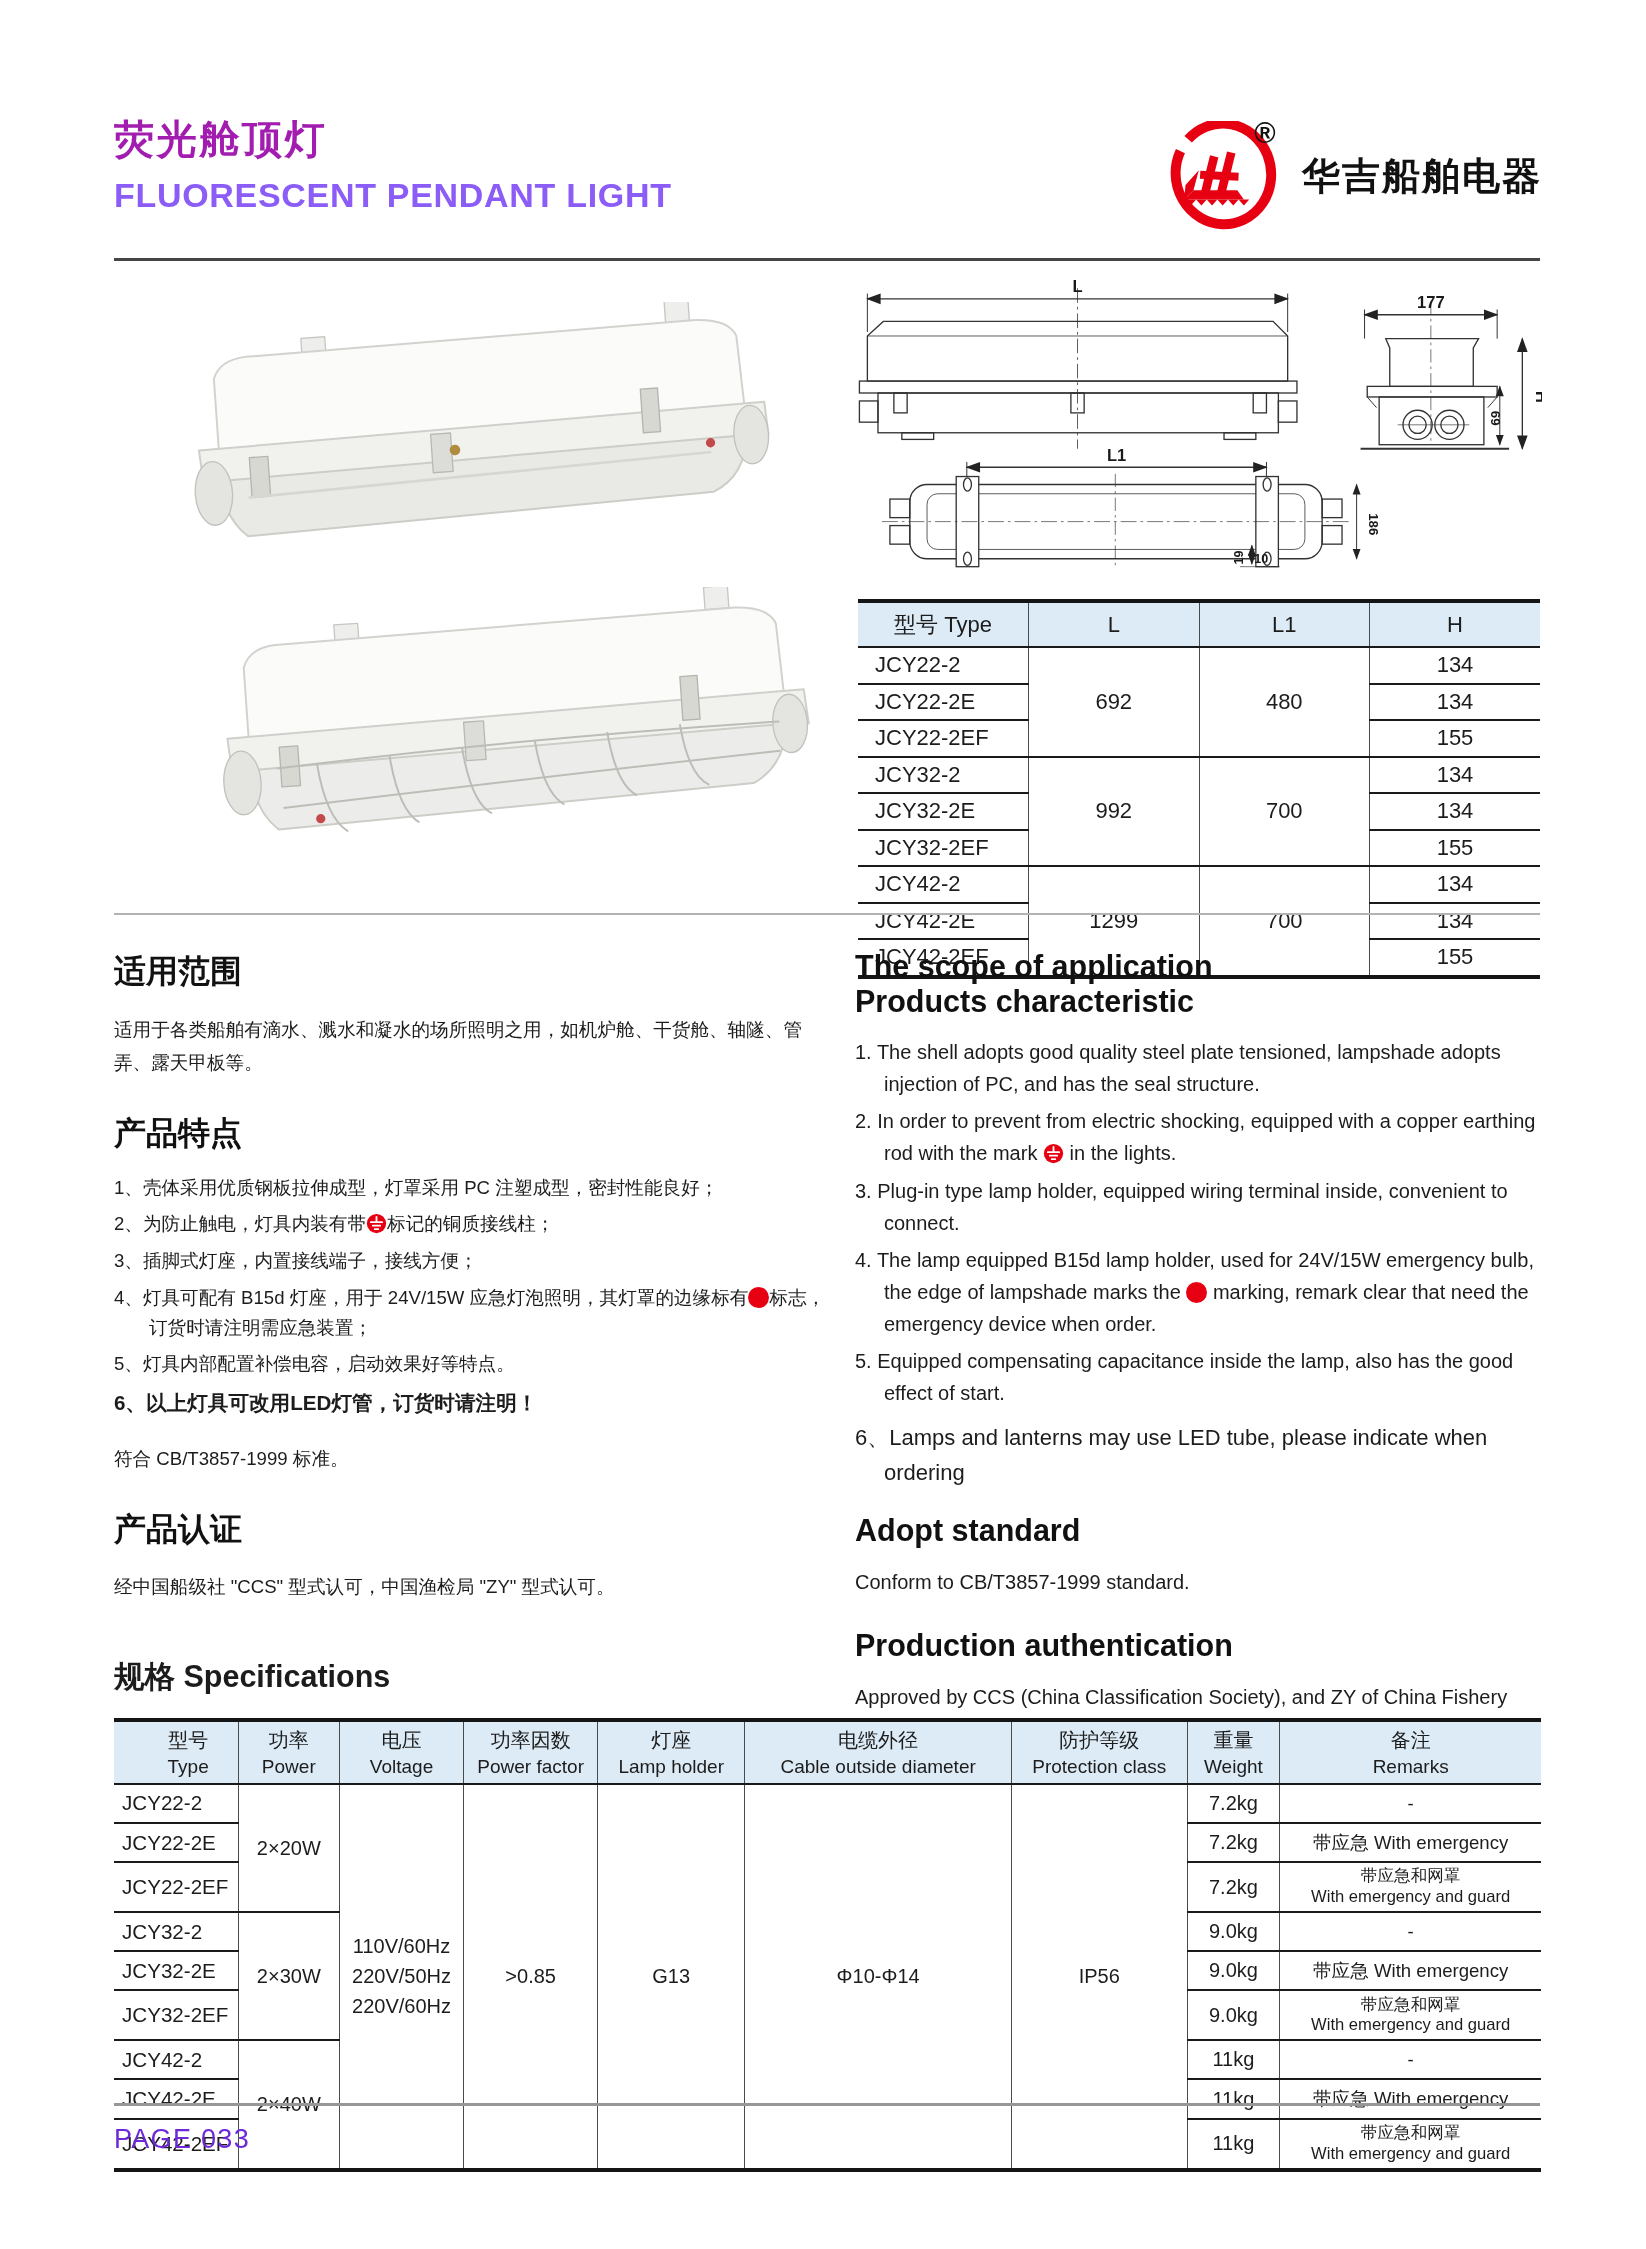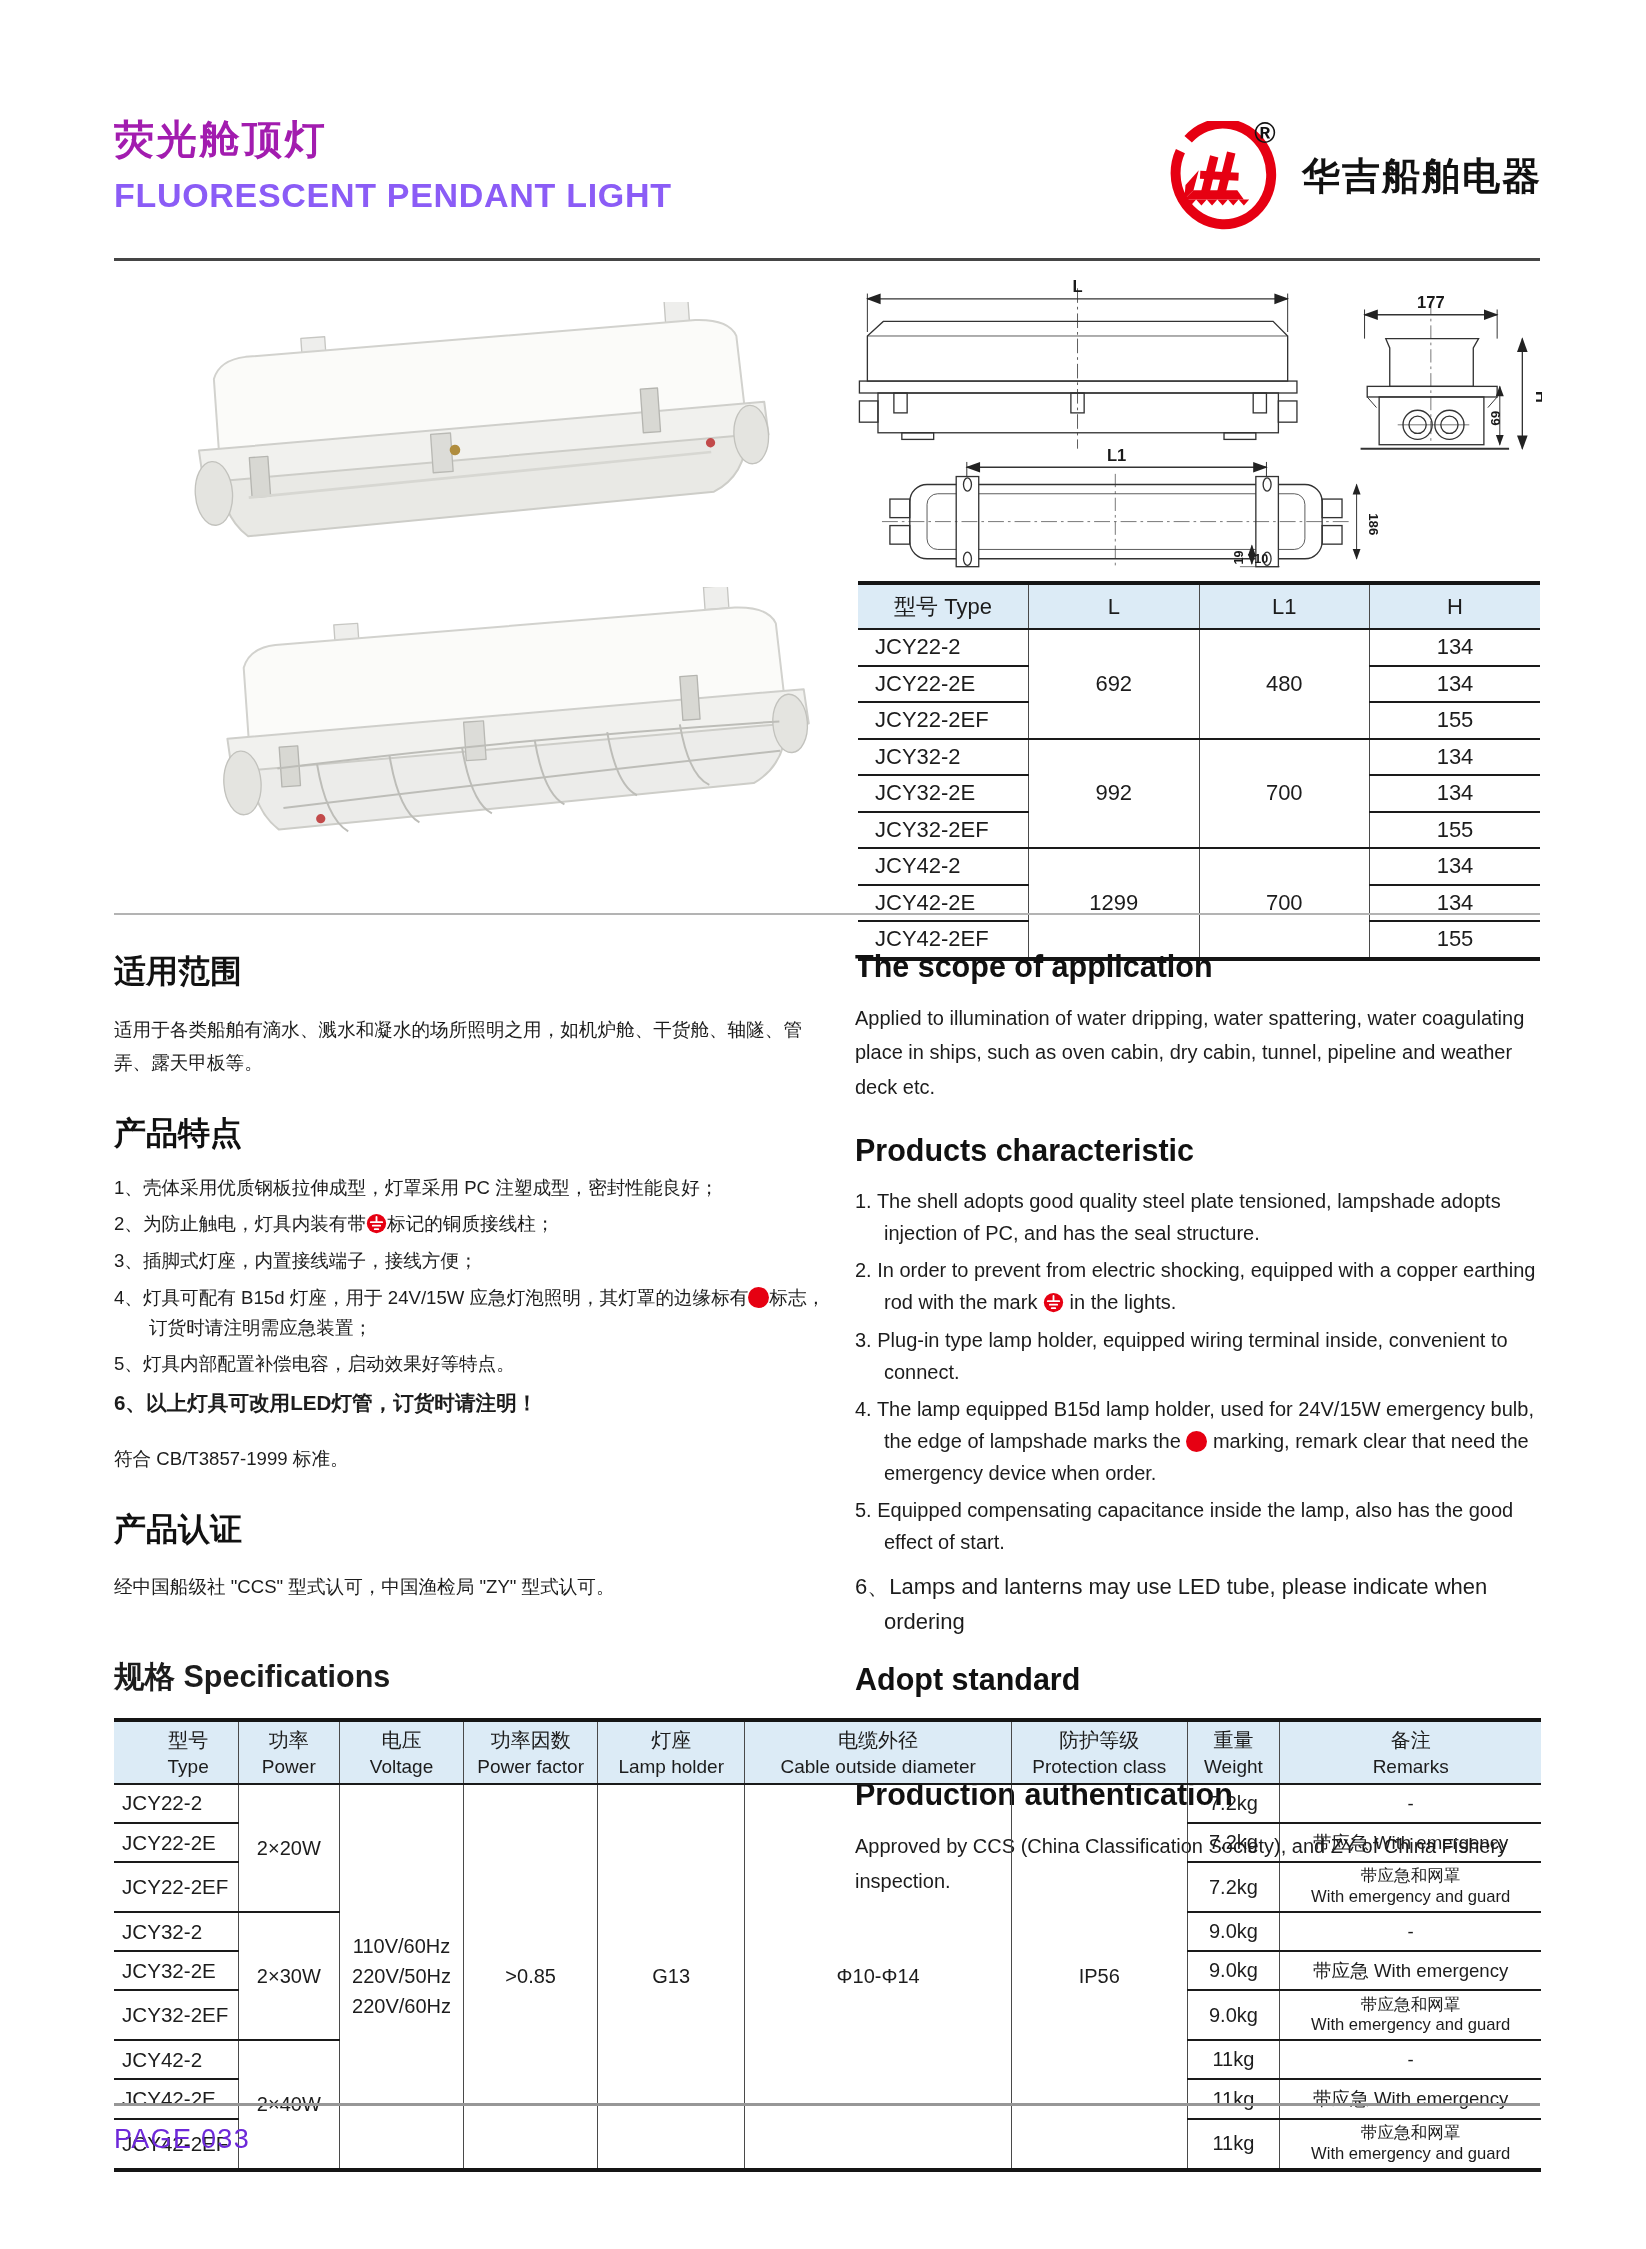--- a/index.html
+++ b/index.html
@@ -21,21 +21,21 @@
   .rule-mid{left:114px;top:913px;width:1426px;height:2px;background:#b3b3b3;}
   .rule-bottom{left:114px;top:2103px;width:1426px;height:2.7px;background:#979797;}
 
   
   .photo{position:absolute;}
   .photo-1{left:119px;top:302px;}
   .photo-2{left:143px;top:587px;}
   .drawings{position:absolute;left:855px;top:275px;}
 
   
-  .dims-table{position:absolute;left:858px;top:581px;width:682px;border-collapse:collapse;
+  .dims-table{position:absolute;left:858px;top:599px;width:682px;border-collapse:collapse;
     border-top:4px solid #151515;border-bottom:4px solid #151515;table-layout:fixed;}
   .dims-table th,.dims-table td{border-left:1.3px solid #4a4a4a;font-size:22px;text-align:center;padding:4px 2.7px;}
   .dims-table th:first-child,.dims-table td:first-child{border-left:none;}
   .dims-table thead th{background:#dcebf6;font-weight:normal;height:35px;border-bottom:2px solid #1a1a1a;}
   .dims-table tbody td{height:26.5px;}
   .dims-table tbody tr + tr td{border-top:2px solid #1a1a1a;}
   .dims-table td.cell-type{text-align:left;padding-left:17px;}
 
   
   .col{position:absolute;}
@@ -299,21 +299,20 @@
         <div class="list-item">5、灯具内部配置补偿电容，启动效果好等特点。</div>
         <div class="list-item bold">6、以上灯具可改用LED灯管，订货时请注明！</div>
       </div>
     <p class="body">符合 CB/T3857-1999 标准。</p>
     <h2 class="sec-head">产品认证</h2>
     <p class="body">经中国船级社 "CCS" 型式认可，中国渔检局 "ZY" 型式认可。</p>
   </div>
 
   <div class="col col-en">
     <h2 class="sec-head en">The scope of application</h2>
-    <p class="body">Applied to illumination of water dripping, water spattering, water coagulating place in ships, such as oven cabin, dry cabin, tunnel, pipeline and weather deck etc.</p>
     <h2 class="sec-head en">Products characteristic</h2>
     <div class="list">
         <div class="list-item">1. The shell adopts good quality steel plate tensioned, lampshade adopts injection of PC, and has the seal structure.</div>
         <div class="list-item">2. In order to prevent from electric shocking, equipped with a copper earthing rod with the mark <span class="mark-earth"><svg viewBox="0 0 24 24">
               <circle cx="12" cy="12" r="11" fill="#e60012"></circle>
               <g stroke="#fff" stroke-width="2.1" stroke-linecap="round">
                 <line x1="12" y1="4.5" x2="12" y2="10.5"></line>
                 <line x1="5.5" y1="10.5" x2="18.5" y2="10.5"></line>
                 <line x1="7.8" y1="14.5" x2="16.2" y2="14.5"></line>
                 <line x1="10" y1="18.5" x2="14" y2="18.5"></line>

